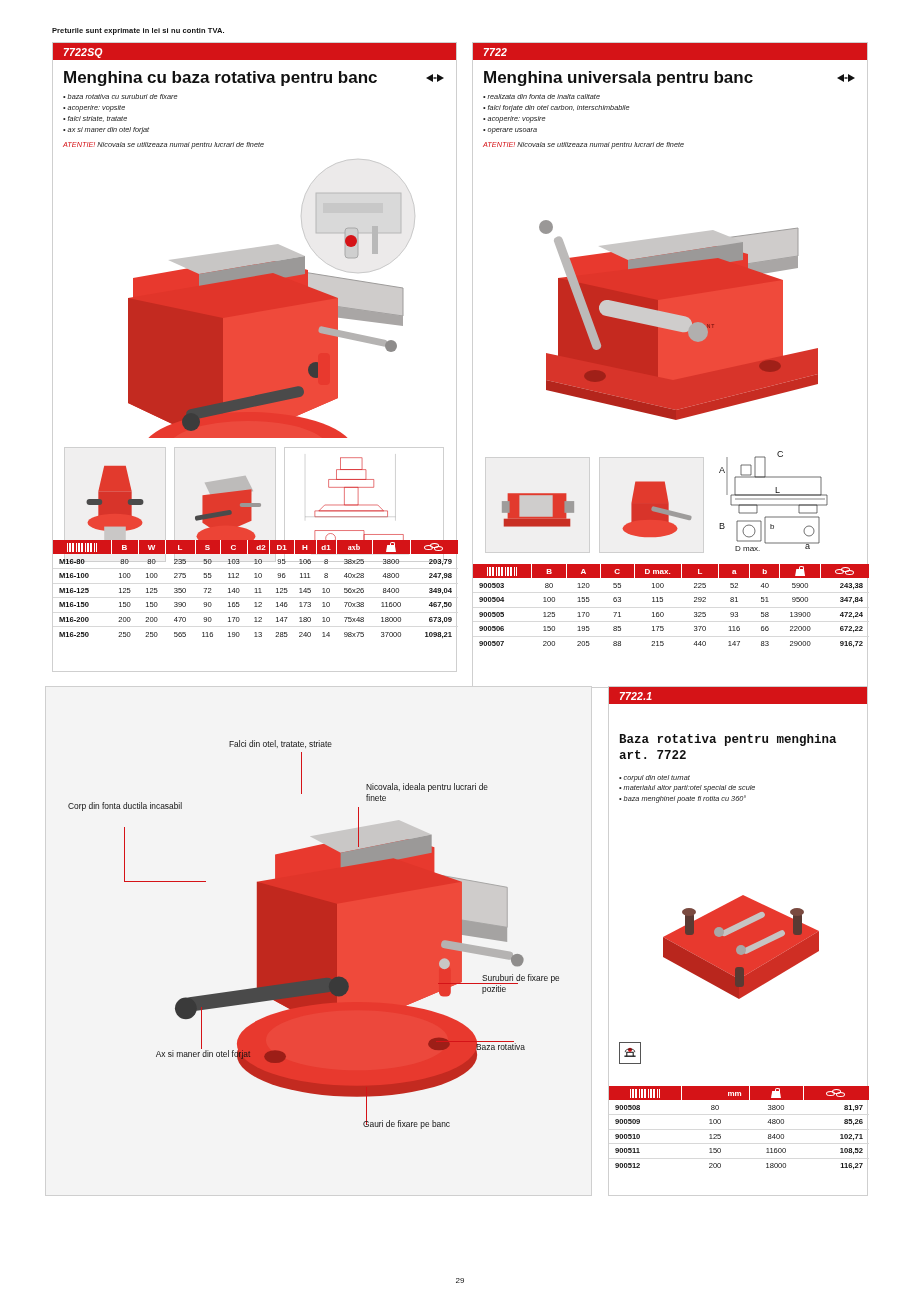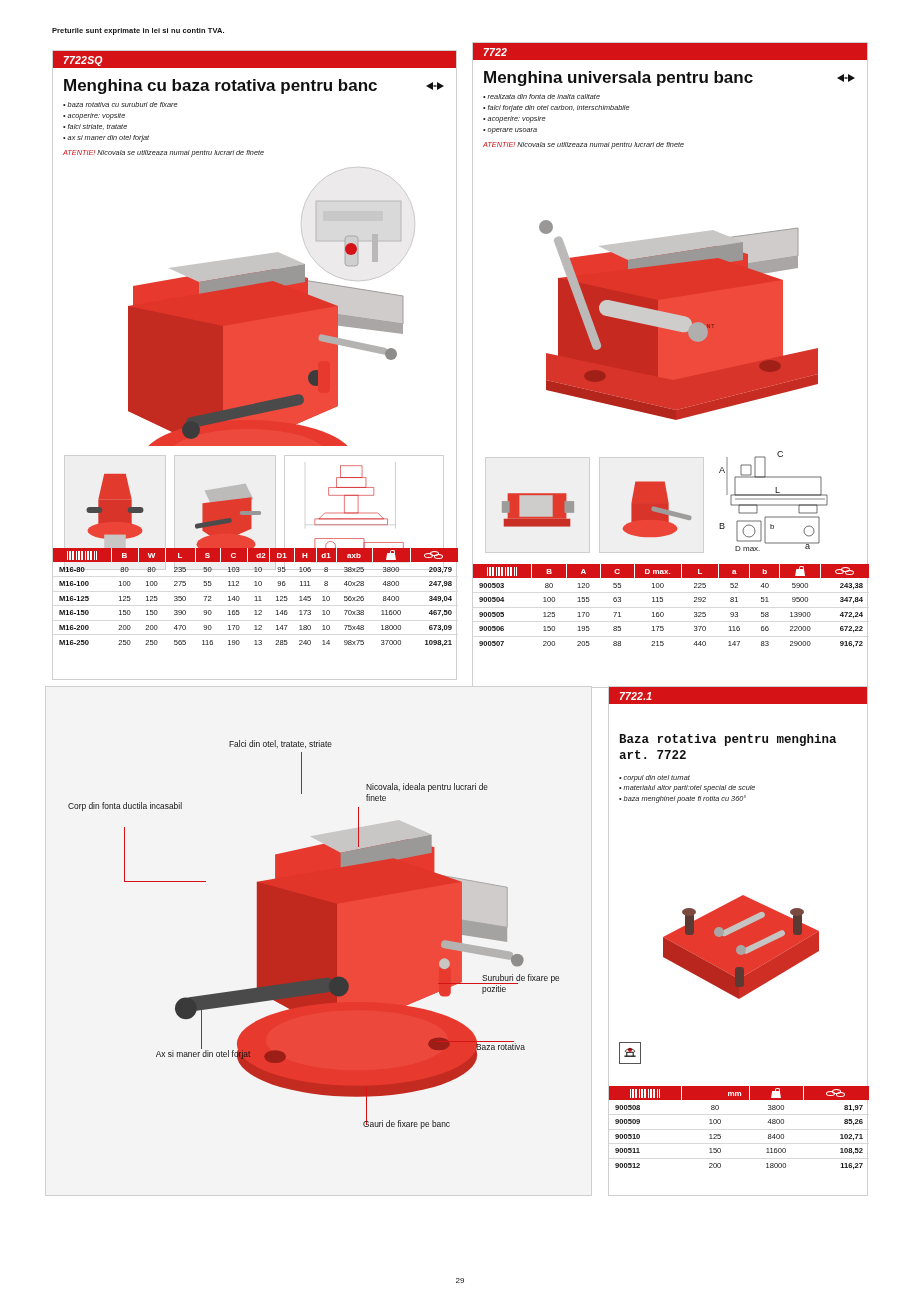--- a/index.html
+++ b/index.html
@@ -123,21 +123,21 @@
   }
   .vise-logo-text{
     font-size:5px; color:#7a1510; font-weight:bold; letter-spacing:1px;
   }
 </style>
 </head>
 <body>
 
 <div class="page-note">Preturile sunt exprimate in lei si nu contin TVA.</div>
 
-<div class="panel" style="left:52px; top:50px; width:405px; height:630px;">
+<div class="panel" style="left:52px; top:42px; width:405px; height:630px;">
   <div class="panel-head">
     <span class="code">7722SQ</span>
   </div>
   <div class="panel-title">Menghina cu baza rotativa pentru banc</div>
 
   <svg class="arrow-icon" viewBox="0 0 22 10">
     <polygon points="9,1 9,9 2,5" fill="#111"></polygon>
     <polygon points="13,1 13,9 20,5" fill="#111"></polygon>
     <rect x="9.5" y="4.3" width="3" height="1.4" fill="#111"></rect>
   </svg>
@@ -252,21 +252,21 @@
             </th>
           <th style="width:27px;">B</th>
           <th style="width:27px;">W</th>
           <th style="width:30px;">L</th>
           <th style="width:25px;">S</th>
           <th style="width:27px;">C</th>
           <th style="width:22px;padding-left:7px;">d2</th>
           <th style="width:25px;">D1</th>
           <th style="width:22px;">H</th>
           <th style="width:20px;">d1</th>
-          <th style="width:36px;">axb</th>
+          <th style="width:36px;font-family:Liberation Serif, serif;">axb</th>
           <th style="width:38px;">
               <span class="hdr-box">
                 <span class="w-ico"></span>
               </span>
             </th>
           <th style="width:48px;">
               <span class="hdr-box">
                 <span class="coin-ico">
                   <span></span>
                   <span></span>
@@ -606,21 +606,21 @@
   <div class="cline" style="left:312px; top:120px; width:1.4px; height:40px;"></div>
   <div class="cline" style="left:78px;  top:140px; width:1.4px; height:55px;"></div>
   <div class="cline" style="left:78px;  top:194px; width:82px; height:1.4px;"></div>
   <div class="cline" style="left:392px; top:296px; width:80px; height:1.4px;"></div>
   <div class="cline" style="left:390px; top:354px; width:78px; height:1.4px;"></div>
   <div class="cline" style="left:155px; top:320px; width:1.4px; height:42px;"></div>
   <div class="cline" style="left:320px; top:400px; width:1.4px; height:38px;"></div>
 
   <div class="callout" style="left:183px; top:52px; width:220px;">Falci din otel, tratate, striate</div>
   <div class="callout" style="left:320px; top:95px; width:125px;">Nicovala, ideala pentru lucrari de finete</div>
-  <div class="callout" style="left:8px; top:114px; width:128px; text-align:right;">Corp din fonta ductila incasabil</div>
+  <div class="callout" style="left:22px; top:114px; width:128px; text-align:left;">Corp din fonta ductila incasabil</div>
   <div class="callout" style="left:436px; top:286px; width:102px;">Suruburi de fixare pe pozitie</div>
   <div class="callout" style="left:430px; top:355px; width:100px;">Baza rotativa</div>
   <div class="callout" style="left:92px; top:362px; width:130px; text-align:center;">Ax si maner din otel forjat</div>
   <div class="callout" style="left:317px; top:432px; width:180px;">Gauri de fixare pe banc</div>
 </div>
 
 <div class="panel" style="left:608px; top:686px; width:260px; height:510px;">
   <div class="panel-head">
     <span class="code">7722.1</span>
   </div>

